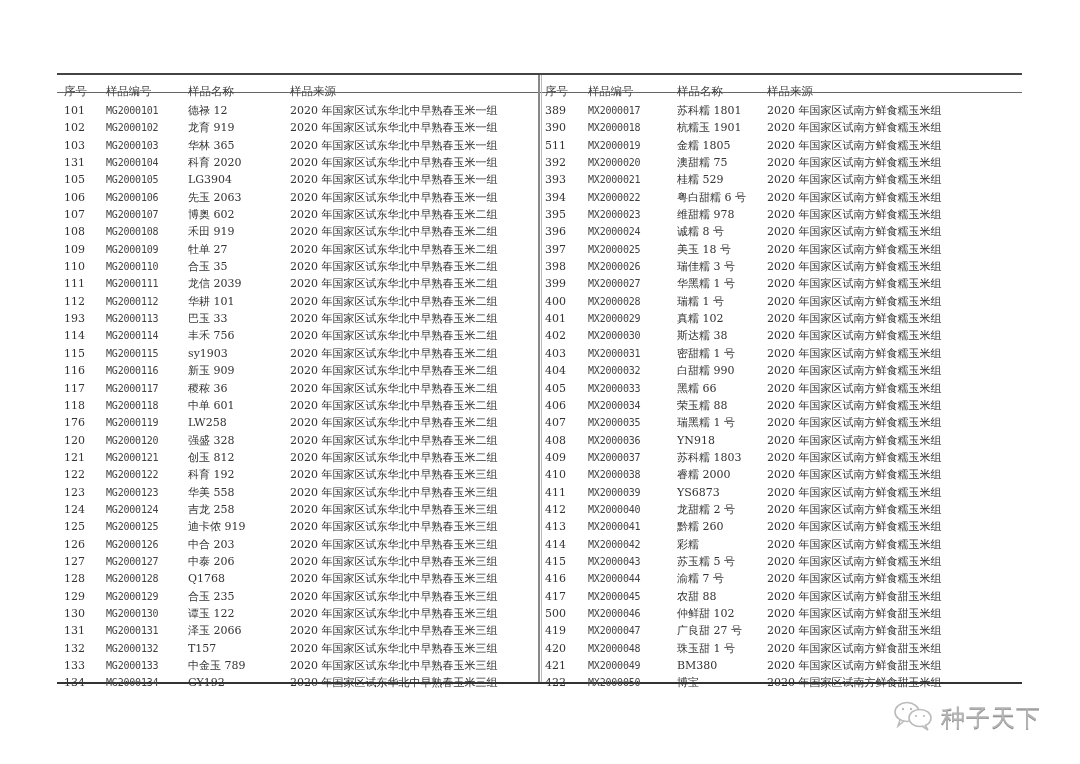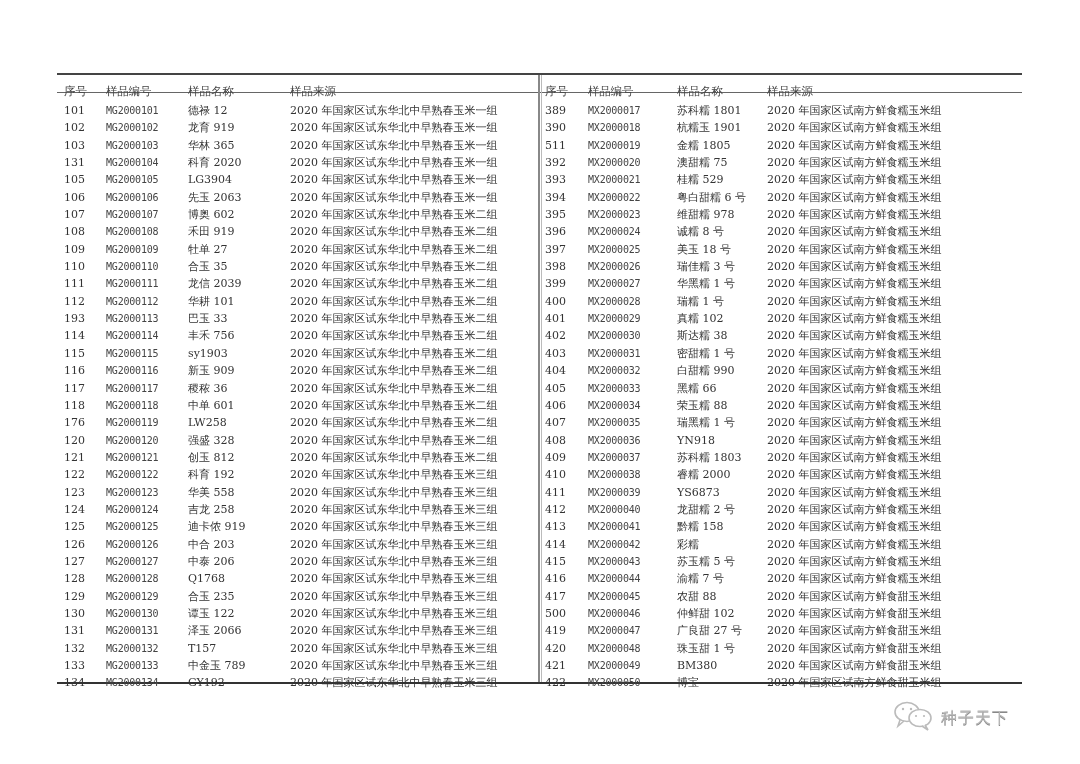--- a/index.html
+++ b/index.html
@@ -15,21 +15,21 @@
   .half.left { left:0; width:481px; }
   .half.right { left:485px; width:480px; }
   .row { position:relative; height:17.35px; font-size:11px; line-height:17.35px; white-space:nowrap; }
   .row.head { height:17px; line-height:17px; font-size:11.5px; color:#444; }
   .rows { position:absolute; top:19px; left:0; }
   .c { position:absolute; top:0; }
   .left .c1 { left:7px; }  .left .c2 { left:49px; } .left .c3 { left:131px; } .left .c4 { left:233px; }
   .right .c1 { left:3px; } .right .c2 { left:46px; } .right .c3 { left:135px; } .right .c4 { left:225px; }
   .c2 { font-family:"DejaVu Sans Mono","Liberation Mono",monospace; font-size:10px; letter-spacing:-0.2px; color:#444; }
   .watermark { position:absolute; left:893px; top:700px; display:flex; align-items:center; gap:6px; color:#aaa; }
-  .watermark .wm-text { font-family:"DejaVu Sans","Liberation Sans",sans-serif; font-size:16px; color:#b5b5b5; letter-spacing:1px;
+  .watermark .wm-text { font-family:"DejaVu Sans","Liberation Sans",sans-serif; font-size:24px; color:#b5b5b5; letter-spacing:1px;
                         text-shadow:0 1px 0 #888; }
 </style>
 </head>
 <body>
 
 <div class="table-wrap">
   <div class="rule-top"></div>
   <div class="rule-head"></div>
   <div class="rule-bottom"></div>
   <div class="divider"></div>
@@ -397,21 +397,21 @@
         </div>
         <div class="row">
           <span class="c c1">412</span>
           <span class="c c2">MX2000040</span>
           <span class="c c3">龙甜糯 2 号</span>
           <span class="c c4">2020 年国家区试南方鲜食糯玉米组</span>
         </div>
         <div class="row">
           <span class="c c1">413</span>
           <span class="c c2">MX2000041</span>
-          <span class="c c3">黔糯 158</span>
+          <span class="c c3">黔糯 260</span>
           <span class="c c4">2020 年国家区试南方鲜食糯玉米组</span>
         </div>
         <div class="row">
           <span class="c c1">414</span>
           <span class="c c2">MX2000042</span>
           <span class="c c3">彩糯</span>
           <span class="c c4">2020 年国家区试南方鲜食糯玉米组</span>
         </div>
         <div class="row">
           <span class="c c1">415</span>

